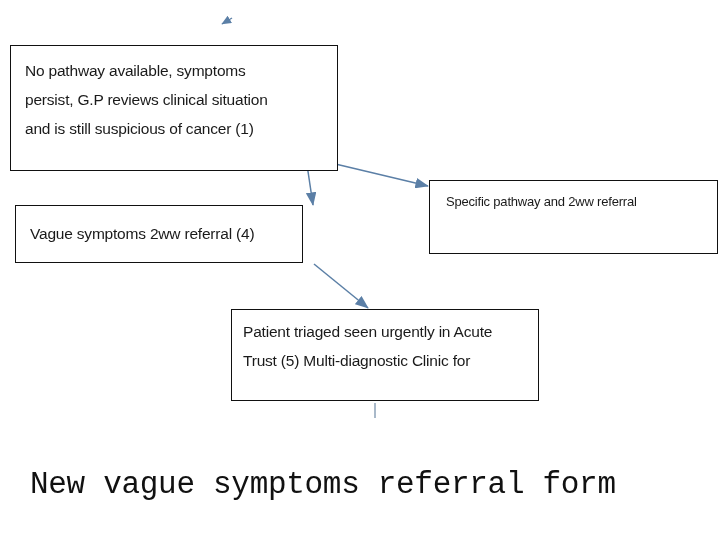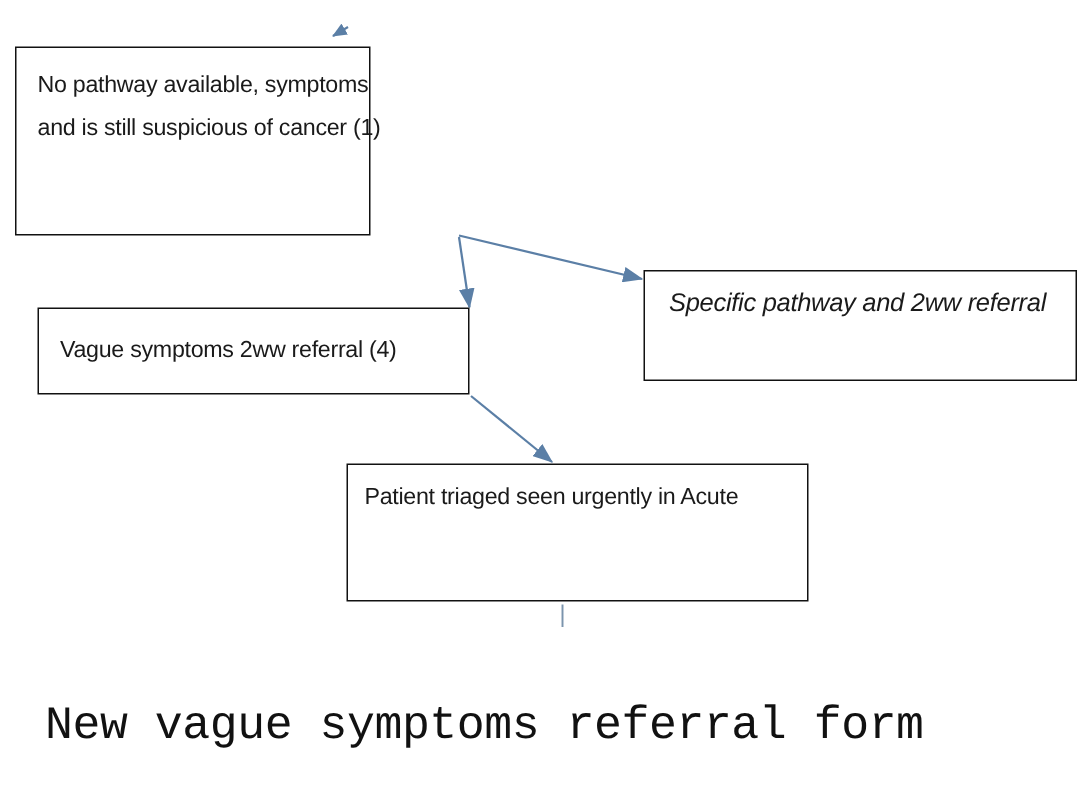--- a/index.html
+++ b/index.html
@@ -37,54 +37,53 @@
   }
   .node-text {
     color: #1a1a1a;
     font-family: "Liberation Sans", sans-serif;
     white-space: pre;
     letter-spacing: -0.2px;
   }
   
   #box-no-pathway {
     left: 10px;
-    top: 31px;
-    width: 237px;
+    top: 45px;
+    width: 328px;
     height: 126px;
     padding: 10px 0 0 14px;
   }
   #box-no-pathway .node-text {
     font-size: 15.5px;
     line-height: 29px;
   }
   
   #box-vague-symptoms {
-    left: 25px;
+    left: 15px;
     top: 205px;
     width: 288px;
     height: 58px;
     padding: 0 0 0 14px;
     justify-content: center;
   }
   #box-vague-symptoms .node-text {
     font-size: 15.5px;
     line-height: 24px;
   }
   
   #box-specific-pathway {
     left: 429px;
     top: 180px;
     width: 289px;
     height: 74px;
     padding: 9px 0 0 16px;
   }
   #box-specific-pathway .node-text {
-    font-size: 17px;
+    font-size: 13px;
     line-height: 24px;
-    font-style: italic;
   }
   
   #box-patient-triaged {
     left: 231px;
     top: 309px;
     width: 308px;
     height: 92px;
     padding: 7px 0 0 11px;
   }
   #box-patient-triaged .node-text {
@@ -124,30 +123,32 @@
 
     <line x1="314" y1="264" x2="368" y2="308" stroke="#5b7fa6" stroke-width="1.5" marker-end="url(#arrowhead)"></line>
 
     <line x1="232" y1="18" x2="222" y2="24" stroke="#5b7fa6" stroke-width="1.4" marker-end="url(#arrowhead-sm)"></line>
 
     <line x1="375" y1="403" x2="375" y2="418" stroke="#7b94ad" stroke-width="1.3"></line>
   </svg>
 
   <div class="node-box" id="box-no-pathway">
     <span class="node-text">No pathway available, symptoms</span>
+    <span class="node-text">persist, G.P reviews clinical situation</span>
     <span class="node-text">and is still suspicious of cancer (1)</span>
   </div>
 
   <div class="node-box" id="box-vague-symptoms">
     <span class="node-text">Vague symptoms 2ww referral (4)</span>
   </div>
 
   <div class="node-box" id="box-specific-pathway">
     <span class="node-text">Specific pathway and 2ww referral</span>
   </div>
 
   <div class="node-box" id="box-patient-triaged">
     <span class="node-text">Patient triaged seen urgently in Acute</span>
+    <span class="node-text">Trust (5) Multi-diagnostic Clinic for</span>
   </div>
 
   <div id="slide-caption">New vague symptoms referral form</div>
 
 </div>
 
 </body></html>

